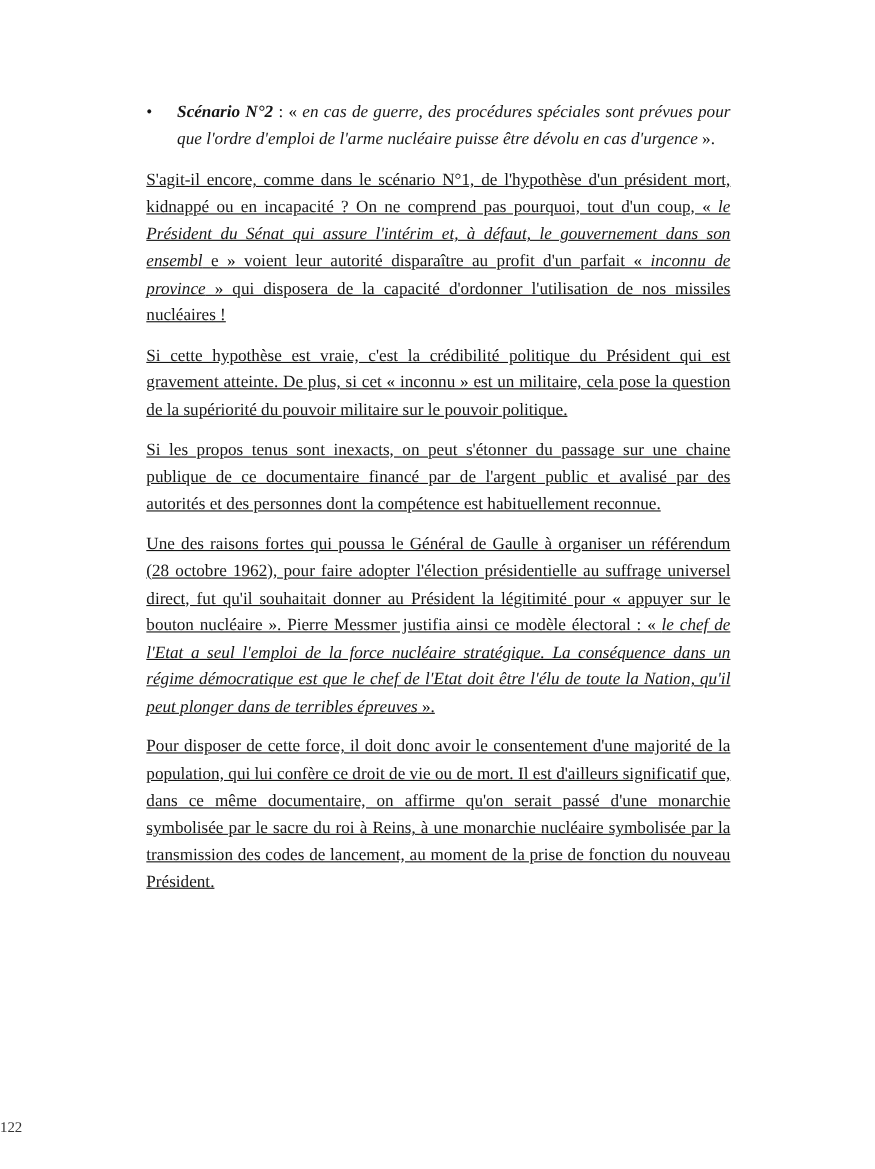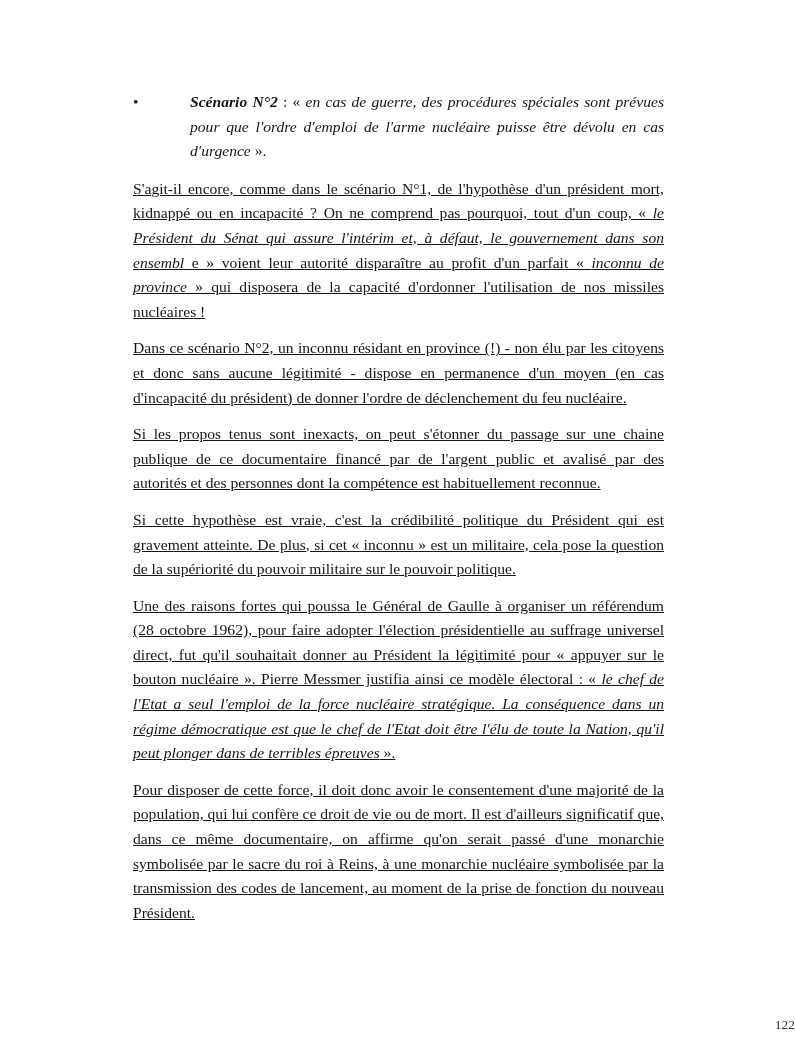--- a/index.html
+++ b/index.html
@@ -28,61 +28,59 @@
     display: flex;
     margin-bottom: 13px;
   }
   .bullet-marker {
     width: 28px;
     flex: none;
   }
   .bullet-text {
     flex: 1;
     text-align: justify;
-    margin-left: 29px;
   }
   p.para {
     margin: 0 0 12px 0;
     text-align: justify;
     text-decoration: underline;
   }
   .seg-normal { font-style: normal; font-weight: normal; }
   .seg-italic { font-style: italic; }
   .seg-bold-italic { font-style: italic; font-weight: bold; }
   .heading {
     margin-top: 4px;
     text-decoration: underline;
     letter-spacing: 0.4px;
   }
   .page-number {
     position: absolute;
     top: 1017px;
     left: 0;
     width: 795px;
-    text-align: right;
+    text-align: left;
     font-size: 13.5px;
     color: #333333;
   }
 </style>
 </head>
 <body>
 
 <div class="page">
   <div class="content">
 
     <div class="bullet-item">
       <div class="bullet-marker">•</div>
       <div class="bullet-text"><span class="seg-bold-italic">Scénario N°2</span><span class="seg-normal"> : « </span><span class="seg-italic">en cas de guerre, des procédures spéciales sont prévues pour que l'ordre d'emploi de l'arme nucléaire puisse être dévolu en cas d'urgence</span><span class="seg-normal"> ».</span></div>
     </div>
 
     <div>
         <p class="para"><span class="seg-normal">S'agit-il encore, comme dans le scénario N°1, de l'hypothèse d'un président mort, kidnappé ou en incapacité ? On ne comprend pas pourquoi, tout d'un coup, « </span><span class="seg-italic">le Président du Sénat qui assure l'intérim et, à défaut, le gouvernement dans son ensembl</span><span class="seg-normal"> e » voient leur autorité disparaître au profit d'un parfait « </span><span class="seg-italic">inconnu de province</span><span class="seg-normal"> » qui disposera de la capacité d'ordonner l'utilisation de nos missiles nucléaires !</span></p>
-        <p class="para"><span class="seg-normal">Dans ce scénario N°2, un inconnu résidant en province (!) - non élu par les citoyens et donc sans aucune légitimité - dispose en permanence d'un moyen (en cas d'incapacité du président) de donner l'ordre de déclenchement du feu nucléaire.</span></p>
+        <p class="para"><span class="seg-normal">Si cette hypothèse est vraie, c'est la crédibilité politique du Président qui est gravement atteinte. De plus, si cet « inconnu » est un militaire, cela pose la question de la supériorité du pouvoir militaire sur le pouvoir politique.</span></p>
         <p class="para"><span class="seg-normal">Si les propos tenus sont inexacts, on peut s'étonner du passage sur une chaine publique de ce documentaire financé par de l'argent public et avalisé par des autorités et des personnes dont la compétence est habituellement reconnue.</span></p>
-        <p class="para"><span class="seg-normal">Si cette hypothèse est vraie, c'est la crédibilité politique du Président qui est gravement atteinte. De plus, si cet « inconnu » est un militaire, cela pose la question de la supériorité du pouvoir militaire sur le pouvoir politique.</span></p>
         <p class="para"><span class="seg-normal">Une des raisons fortes qui poussa le Général de Gaulle à organiser un référendum (28 octobre 1962), pour faire adopter l'élection présidentielle au suffrage universel direct, fut qu'il souhaitait donner au Président la légitimité pour « appuyer sur le bouton nucléaire ». Pierre Messmer justifia ainsi ce modèle électoral : « </span><span class="seg-italic">le chef de l'Etat a seul l'emploi de la force nucléaire stratégique. La conséquence dans un régime démocratique est que le chef de l'Etat doit être l'élu de toute la Nation, qu'il peut plonger dans de terribles épreuves</span><span class="seg-normal"> ».</span></p>
         <p class="para"><span class="seg-normal">Pour disposer de cette force, il doit donc avoir le consentement d'une majorité de la population, qui lui confère ce droit de vie ou de mort. Il est d'ailleurs significatif que, dans ce même documentaire, on affirme qu'on serait passé d'une monarchie symbolisée par le sacre du roi à Reins, à une monarchie nucléaire symbolisée par la transmission des codes de lancement, au moment de la prise de fonction du nouveau Président.</span></p>
       </div>
 
   </div>
 
   <div class="page-number">122</div>
 </div>
 
 </body></html>

